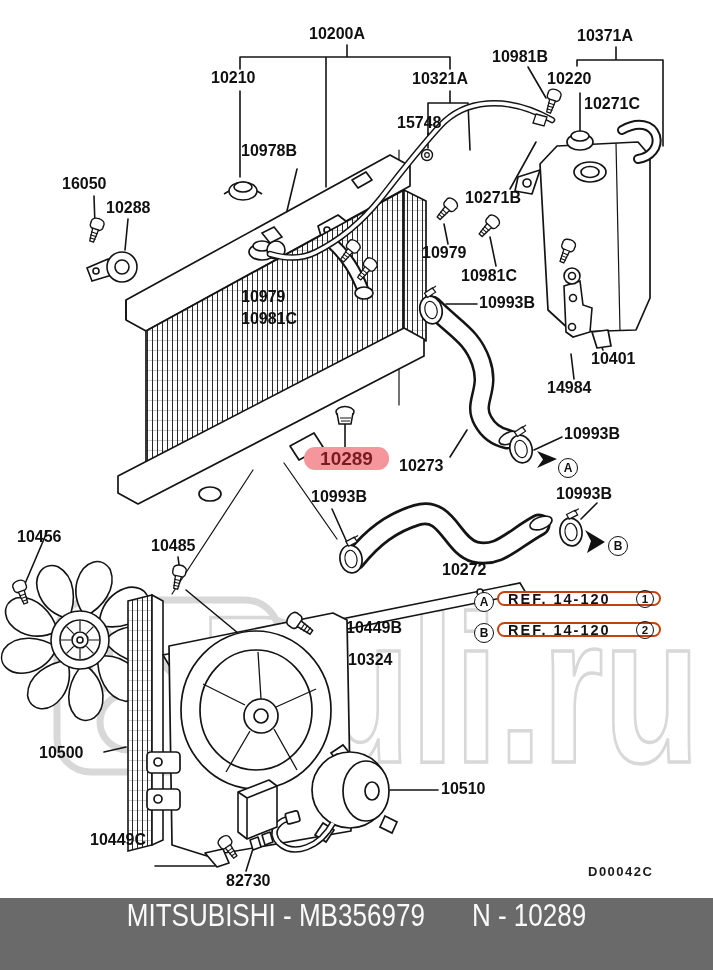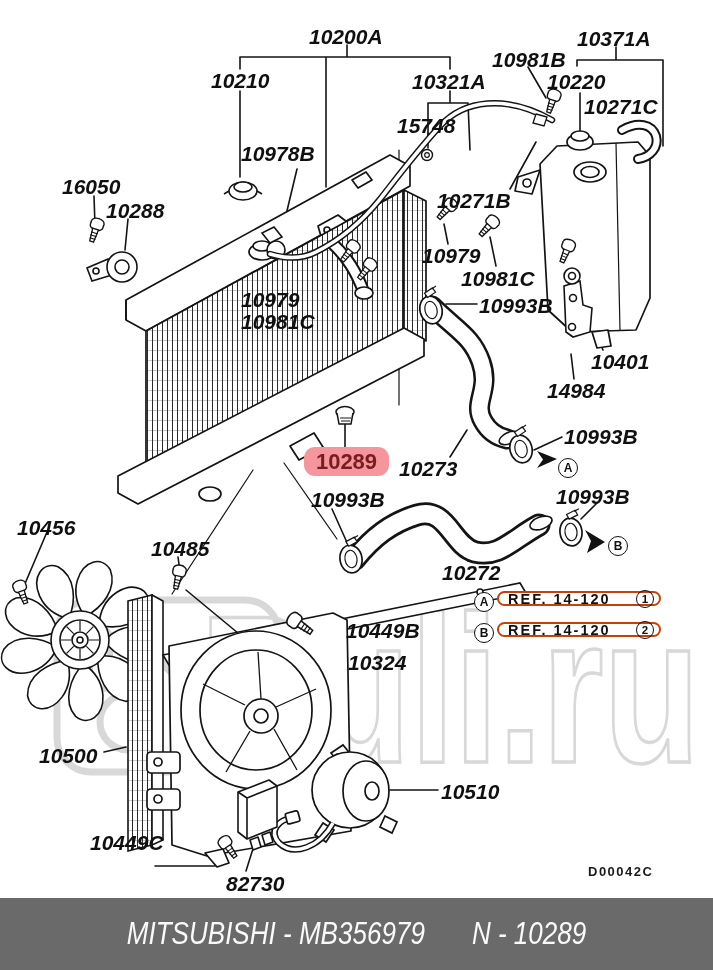--- a/index.html
+++ b/index.html
@@ -1,41 +1,41 @@
 <!DOCTYPE html>
 <html><head>
 <meta charset="utf-8">
 <style>
   html,body{margin:0;padding:0;background:#fff;}
   .stage{position:relative;width:713px;height:970px;overflow:hidden;background:#fff;
          font-family:"Liberation Sans",sans-serif;}
   .layer{position:absolute;left:0;top:0;}
   
-  .pl{position:absolute;font-weight:700;font-size:21px;line-height:1;color:#101010;
-      white-space:nowrap;letter-spacing:0;font-style:italic;}
-  .pl-hi{position:absolute;left:304px;top:447px;width:85px;height:29px;
+  .pl{position:absolute;font-weight:700;font-size:16px;line-height:1;color:#101010;
+      white-space:nowrap;letter-spacing:0;}
+  .pl-hi{position:absolute;left:304px;top:447px;width:85px;height:23px;
          background:#F4969B;display:flex;align-items:center;justify-content:center;
-         font-weight:700;font-size:22px;color:#7A1B22;border-radius:11px;}
+         font-weight:700;font-size:19px;color:#7A1B22;border-radius:11px;}
   .dcode{position:absolute;left:588px;top:864px;font-weight:700;font-size:13px;
          letter-spacing:1.5px;color:#1a1a1a;}
   
   .circ{position:absolute;width:20px;height:20px;border:1.8px solid #111;border-radius:50%;
         box-sizing:border-box;display:flex;align-items:center;justify-content:center;
         font-weight:700;font-size:12px;color:#111;background:#fff;}
   
   .refbox{position:absolute;left:497px;width:164px;height:15px;border:2px solid #c2410c;
           border-radius:8px;box-sizing:border-box;background:#fff;display:flex;
           align-items:center;padding-left:9px;font-weight:700;font-size:14.5px;
           letter-spacing:2px;color:#111;}
   .refnum{position:absolute;right:5px;top:50%;transform:translateY(-50%);width:18px;height:18px;
           border:1.7px solid #111;border-radius:50%;box-sizing:border-box;display:flex;
           align-items:center;justify-content:center;font-size:11.5px;letter-spacing:0;}
   
   .footer{position:absolute;left:0;top:898px;width:713px;height:72px;background:#6A6A6A;
-          display:flex;align-items:center;justify-content:center;font-style:italic;}
+          display:flex;justify-content:center;}
   .footer-inner{display:flex;gap:56px;transform:scaleX(0.84);transform-origin:center;
           color:#FAFAFA;font-size:31px;font-weight:400;white-space:nowrap;}
 </style>
 </head>
 <body>
 
 <div class="stage">
 
   <svg class="layer" width="713" height="970">
     <g stroke="#D8D8D8" fill="none">
@@ -271,34 +271,34 @@
   <span class="pl" style="left:211px;top:70px">10210</span>
   <span class="pl" style="left:412px;top:71px">10321A</span>
   <span class="pl" style="left:492px;top:49px">10981B</span>
   <span class="pl" style="left:577px;top:28px">10371A</span>
   <span class="pl" style="left:547px;top:71px">10220</span>
   <span class="pl" style="left:584px;top:96px">10271C</span>
   <span class="pl" style="left:397px;top:115px">15748</span>
   <span class="pl" style="left:241px;top:143px">10978B</span>
   <span class="pl" style="left:62px;top:176px">16050</span>
   <span class="pl" style="left:106px;top:200px">10288</span>
-  <span class="pl" style="left:437px;top:190px">10271B</span>
+  <span class="pl" style="left:465px;top:190px">10271B</span>
   <span class="pl" style="left:422px;top:245px">10979</span>
   <span class="pl" style="left:461px;top:268px">10981C</span>
   <span class="pl" style="left:241px;top:289px">10979</span>
   <span class="pl" style="left:241px;top:311px">10981C</span>
   <span class="pl" style="left:479px;top:295px">10993B</span>
   <span class="pl" style="left:591px;top:351px">10401</span>
   <span class="pl" style="left:547px;top:380px">14984</span>
   <span class="pl" style="left:399px;top:458px">10273</span>
   <span class="pl" style="left:564px;top:426px">10993B</span>
   <span class="pl" style="left:311px;top:489px">10993B</span>
   <span class="pl" style="left:556px;top:486px">10993B</span>
   <span class="pl" style="left:442px;top:562px">10272</span>
-  <span class="pl" style="left:17px;top:517px">10456</span>
+  <span class="pl" style="left:17px;top:529px">10456</span>
   <span class="pl" style="left:151px;top:538px">10485</span>
   <span class="pl" style="left:346px;top:620px">10449B</span>
   <span class="pl" style="left:348px;top:652px">10324</span>
   <span class="pl" style="left:39px;top:745px">10500</span>
   <span class="pl" style="left:441px;top:781px">10510</span>
   <span class="pl" style="left:90px;top:832px">10449C</span>
   <span class="pl" style="left:226px;top:873px">82730</span>
 
   <div class="pl-hi">10289</div>
 

